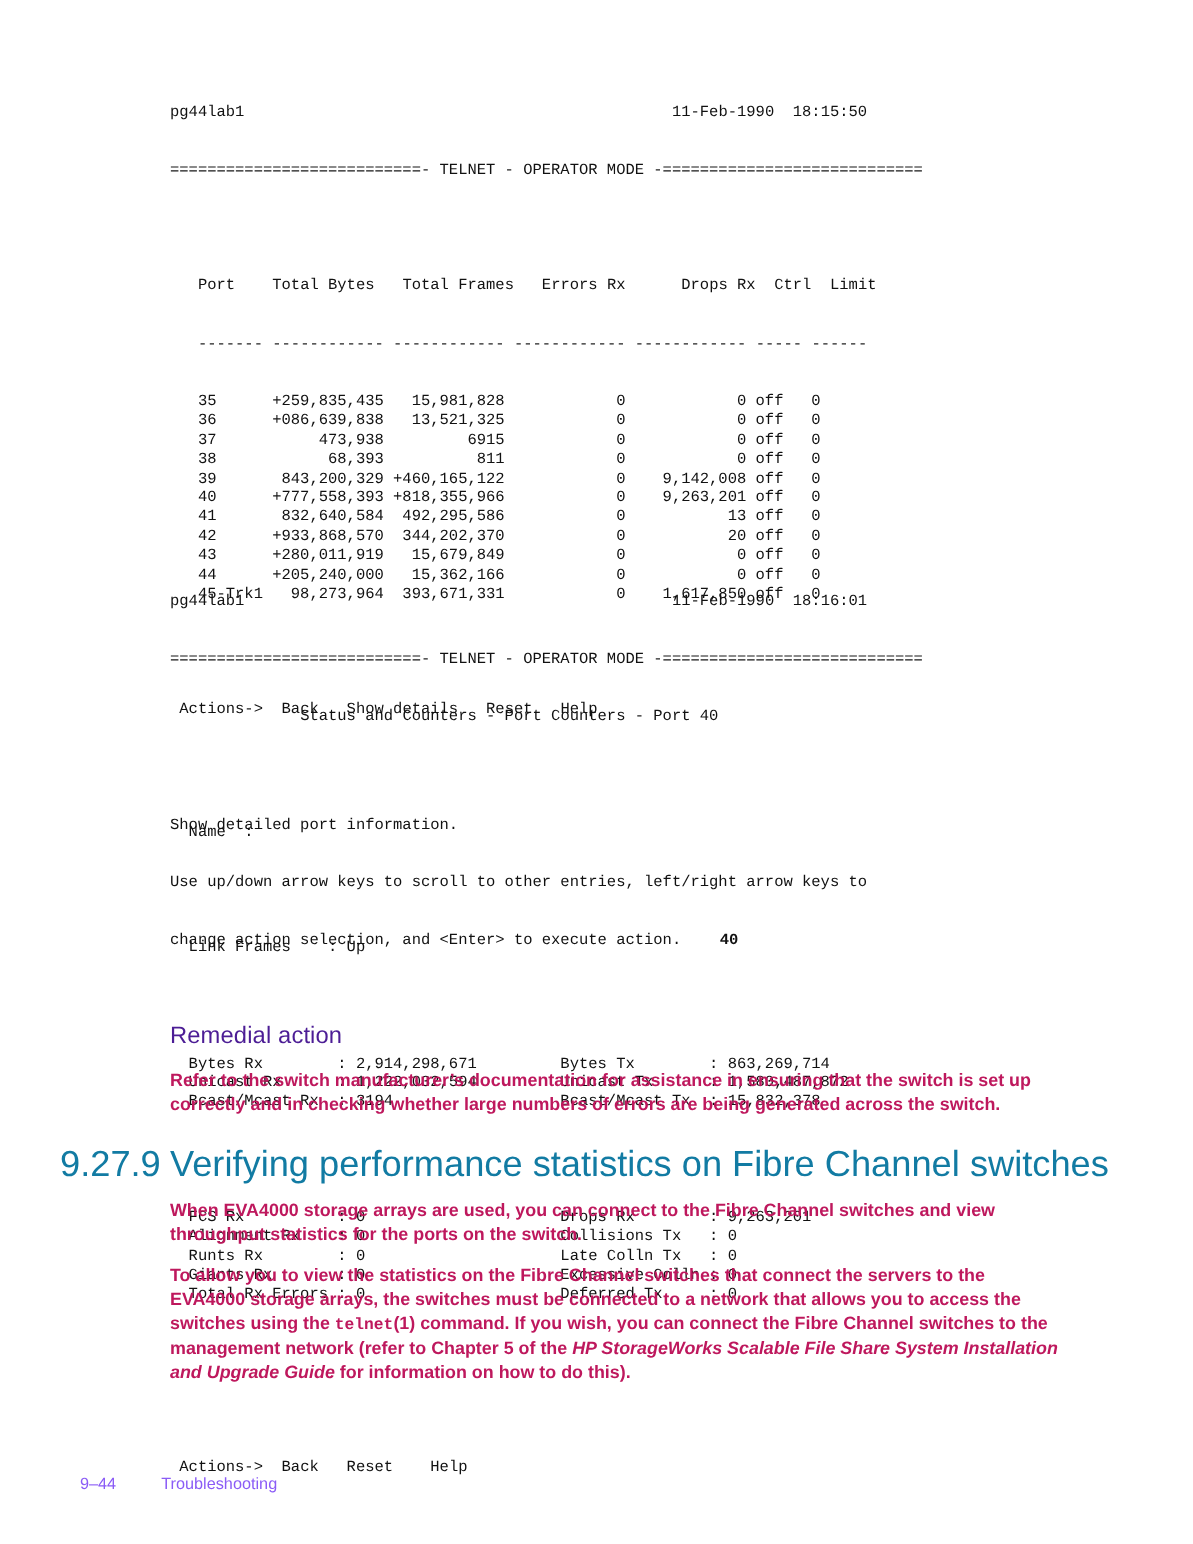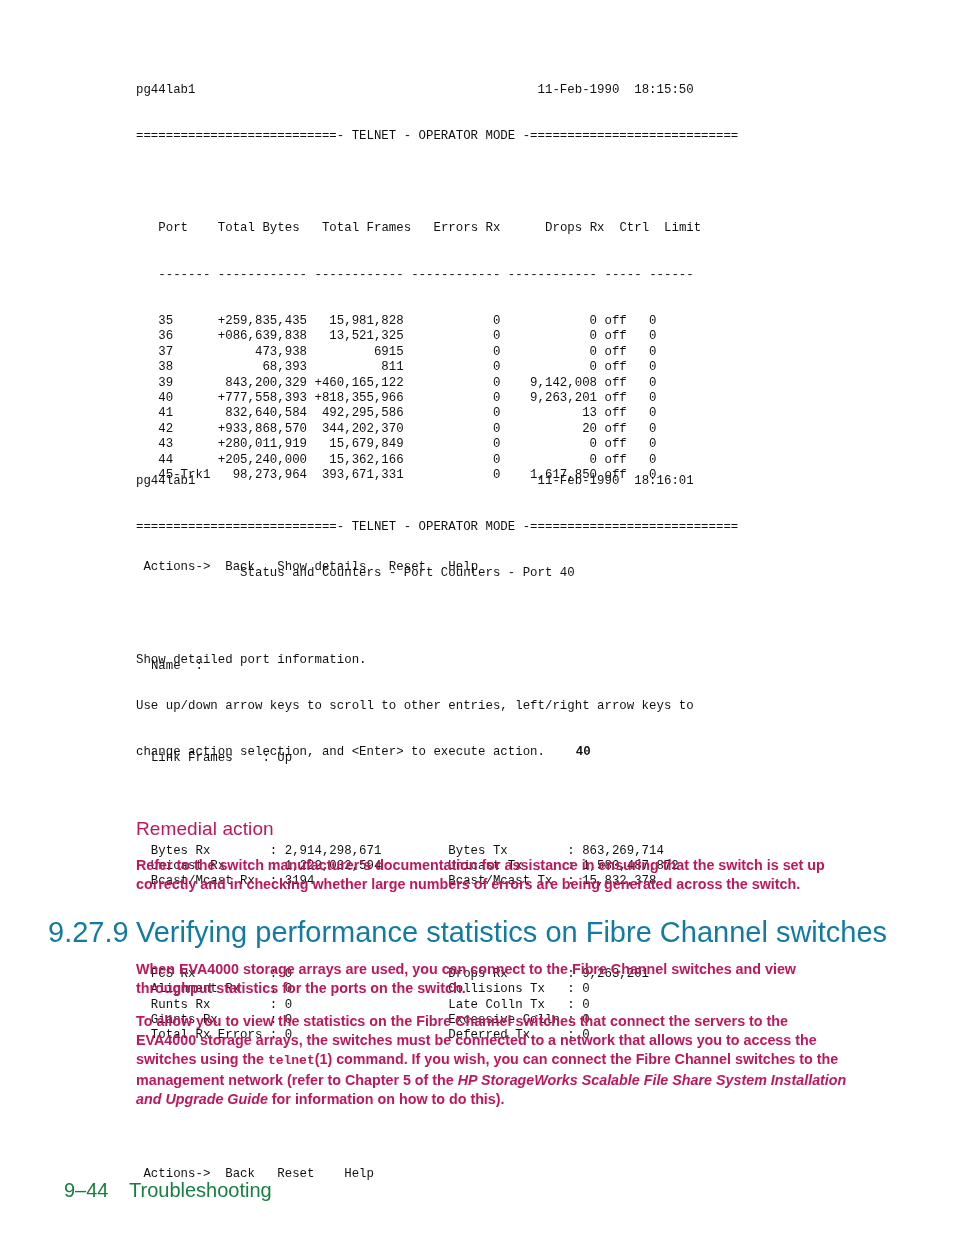--- a/index.html
+++ b/index.html
@@ -42,21 +42,21 @@
   .term .blank { display: block; height: 15.4px; }
   .term .ln { display: block; min-height: 15.4px; }
   .term .b { font-weight: bold; margin-left: 16px; }
 
   
   .h-sub {
     position: absolute;
     left: 136px;
     top: 818px;
     font-size: 19px;
-    color: #be185d;
+    color: #4c1d95;
     font-family: "Liberation Sans", sans-serif;
     letter-spacing: 0.1px;
   }
 
   .h-section {
     position: absolute;
     left: 48px;
     top: 916px;
     font-size: 29px;
     color: #127ba3;
@@ -87,22 +87,22 @@
     font-family: "Liberation Mono", "DejaVu Sans Mono", monospace;
     font-size: 13px;
   }
   .para .ital { font-style: italic; }
 
   
   .footer {
     position: absolute;
     left: 64px;
     top: 1179px;
-    font-size: 20px;
-    color: #15803d;
+    font-size: 13px;
+    color: #8b5cf6;
     font-family: "Liberation Sans", sans-serif;
     white-space: nowrap;
   }
   .footer .pg {
     display: inline-block;
     width: 65px;
   }
 </style>
 </head>
 <body>

